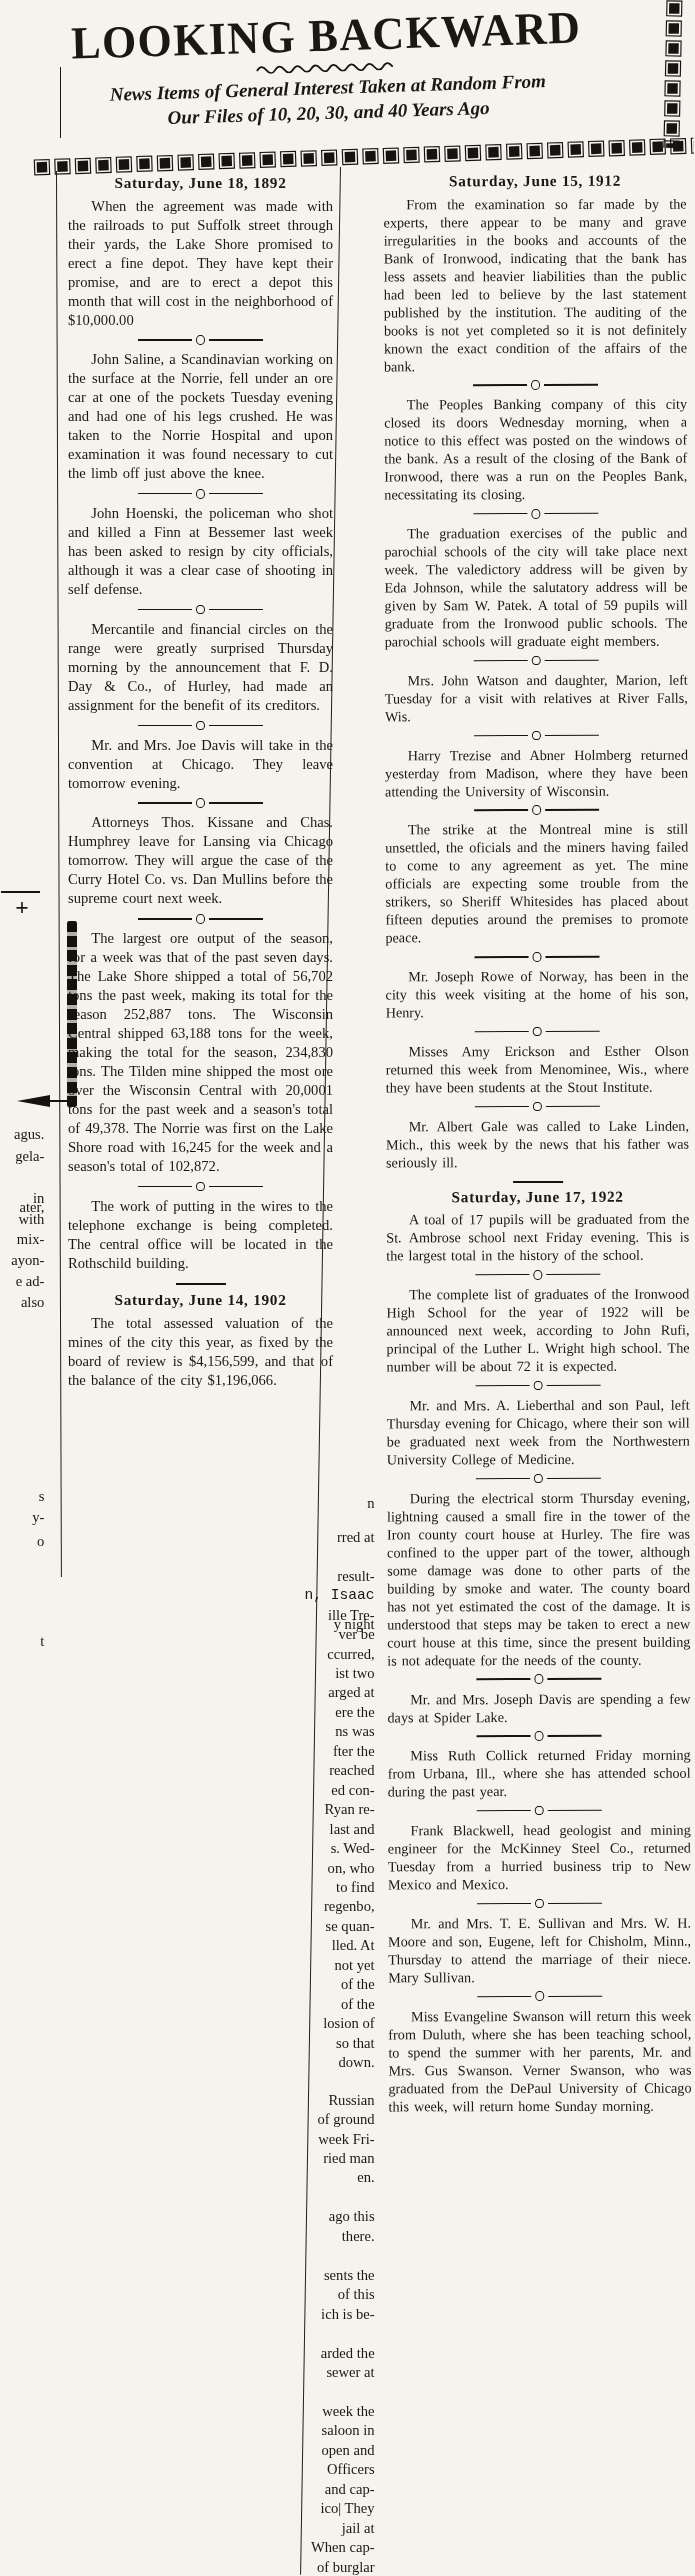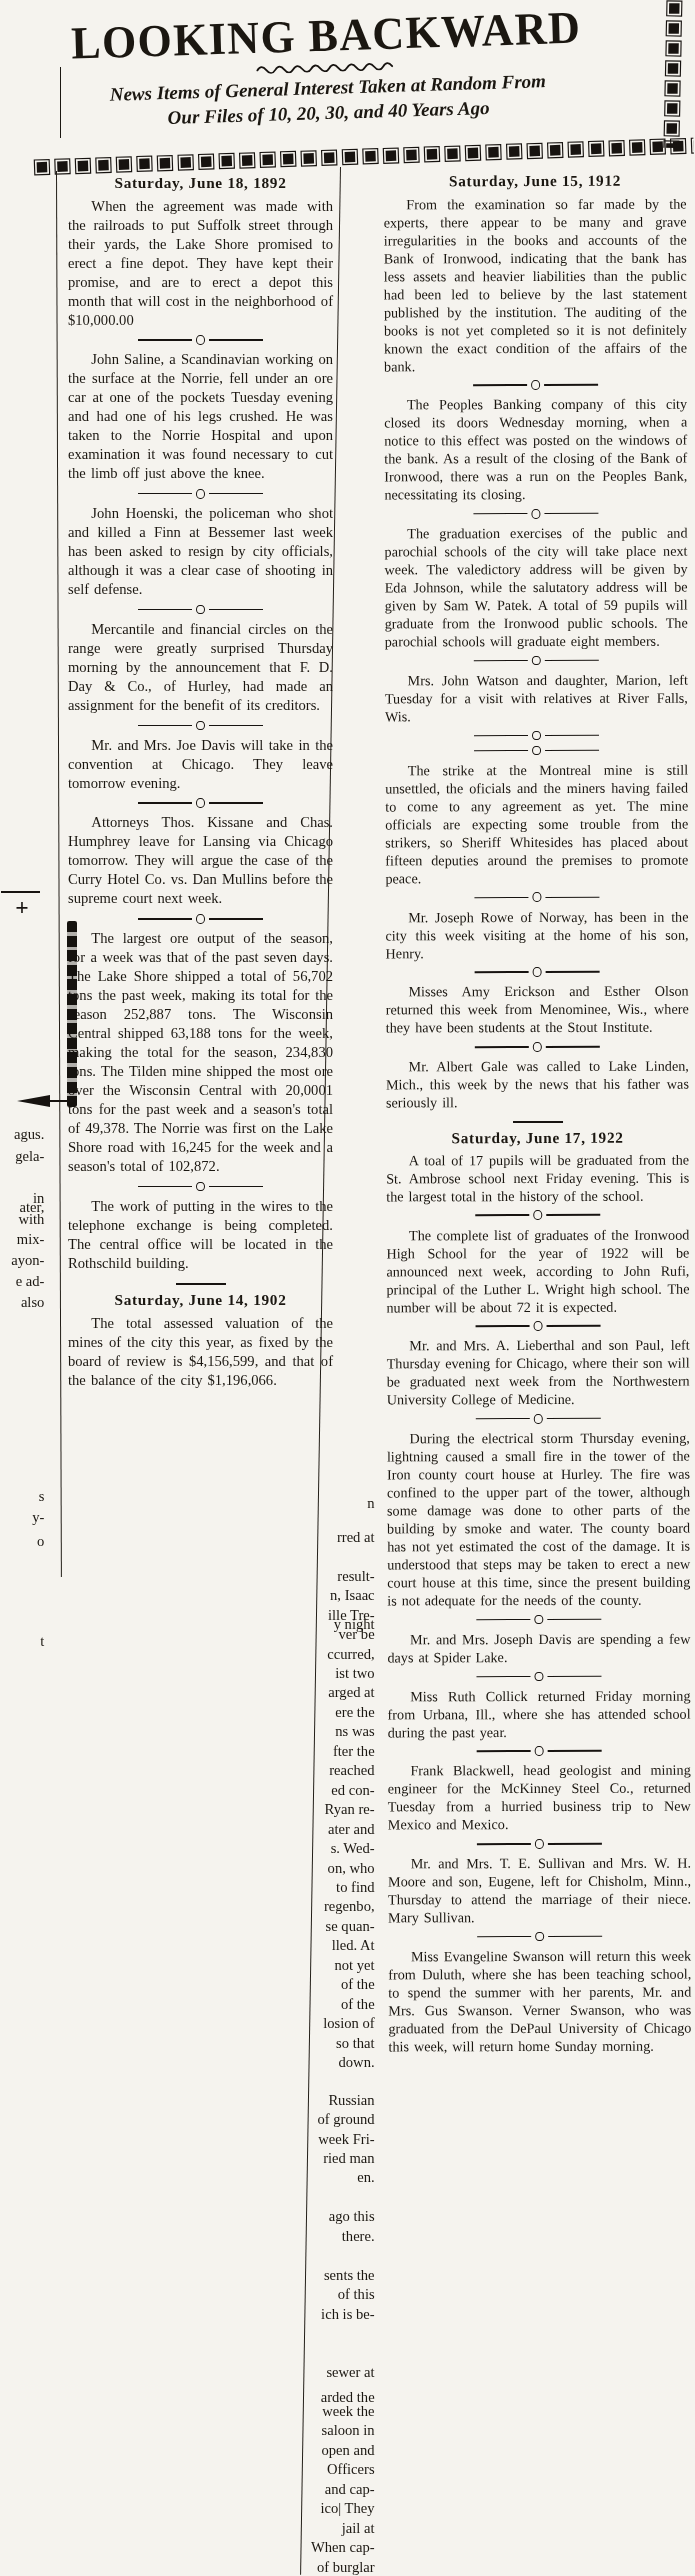--- a/index.html
+++ b/index.html
@@ -140,20 +140,21 @@
         <span class="sep-line"></span>
         <span class="sep-ring"></span>
         <span class="sep-line"></span>
       </div>
       <p class="item">Mrs. John Watson and daughter, Marion, left Tuesday for a visit with relatives at River Falls, Wis.</p>
       <div class="sep">
         <span class="sep-line"></span>
         <span class="sep-ring"></span>
         <span class="sep-line"></span>
       </div>
+      <p class="item">Harry Trezise and Abner Holmberg returned yesterday from Madison, where they have been attending the University of Wisconsin.</p>
       <div class="sep">
         <span class="sep-line"></span>
         <span class="sep-ring"></span>
         <span class="sep-line"></span>
       </div>
       <p class="item">The strike at the Montreal mine is still unsettled, the oficials and the miners having failed to come to any agreement as yet. The mine officials are expecting some trouble from the strikers, so Sheriff Whitesides has placed about fifteen deputies around the premises to promote peace.</p>
       <div class="sep">
         <span class="sep-line"></span>
         <span class="sep-ring"></span>
         <span class="sep-line"></span>
@@ -237,33 +238,33 @@
       <span class="frag" style="top: 1488px;">s</span>
       <span class="frag" style="top: 1509px;">y-</span>
       <span class="frag" style="top: 1533px;">o</span>
       <span class="frag" style="top: 1633px;">t</span>
     </div>
   <div id="mid-fragments">
       <span class="frag" style="top: 1495px;">n</span>
       <span class="frag" style="top: 1529px;">rred at</span>
       <span class="frag" style="top: 1616px;">y night</span>
       <span class="frag" style="top: 1568px;">result-</span>
-      <span class="frag" style="top: 1587px;">n, Isaac</span>
+      <span class="frag" style="top: 1587px; font-family: Liberation Mono, monospace;">n, Isaac</span>
       <span class="frag" style="top: 1607px;">ille Tre-</span>
       <span class="frag" style="top: 1626px;">ver be</span>
       <span class="frag" style="top: 1646px;">ccurred,</span>
       <span class="frag" style="top: 1665px;">ist two</span>
       <span class="frag" style="top: 1684px;">arged at</span>
       <span class="frag" style="top: 1704px; text-align: center;">ere the</span>
       <span class="frag" style="top: 1723px;">ns was</span>
       <span class="frag" style="top: 1743px;">fter the</span>
       <span class="frag" style="top: 1762px;">reached</span>
       <span class="frag" style="top: 1782px;">ed con-</span>
       <span class="frag" style="top: 1801px;">Ryan re-</span>
-      <span class="frag" style="top: 1821px;">ater and</span>
+      <span class="frag" style="top: 1821px;">last and</span>
       <span class="frag" style="top: 1840px;">s. Wed-</span>
       <span class="frag" style="top: 1860px;">on, who</span>
       <span class="frag" style="top: 1879px;">to find</span>
       <span class="frag" style="top: 1898px;">regenbo,</span>
       <span class="frag" style="top: 1918px;">se quan-</span>
       <span class="frag" style="top: 1937px;">lled. At</span>
       <span class="frag" style="top: 1957px;">not yet</span>
       <span class="frag" style="top: 1976px;">of the</span>
       <span class="frag" style="top: 1996px;">of the</span>
       <span class="frag" style="top: 2015px;">losion of</span>
@@ -272,21 +273,21 @@
       <span class="frag" style="top: 2092px;">Russian</span>
       <span class="frag" style="top: 2111px;">of ground</span>
       <span class="frag" style="top: 2131px;">week Fri-</span>
       <span class="frag" style="top: 2150px;">ried man</span>
       <span class="frag" style="top: 2169px;">en.</span>
       <span class="frag" style="top: 2208px;">ago this</span>
       <span class="frag" style="top: 2228px;">there.</span>
       <span class="frag" style="top: 2267px;">sents the</span>
       <span class="frag" style="top: 2286px;">of this</span>
       <span class="frag" style="top: 2306px;">ich is be-</span>
-      <span class="frag" style="top: 2345px; margin-top: 44px;">arded the</span>
+      <span class="frag" style="top: 2345px;">arded the</span>
       <span class="frag" style="top: 2364px;">sewer at</span>
       <span class="frag" style="top: 2403px;">week the</span>
       <span class="frag" style="top: 2422px;">saloon in</span>
       <span class="frag" style="top: 2442px;">open and</span>
       <span class="frag" style="top: 2461px;">Officers</span>
       <span class="frag" style="top: 2481px;">and cap-</span>
       <span class="frag" style="top: 2500px;">ico| They</span>
       <span class="frag" style="top: 2520px;">jail at</span>
       <span class="frag" style="top: 2539px;">When cap-</span>
       <span class="frag" style="top: 2559px;">of burglar</span>

